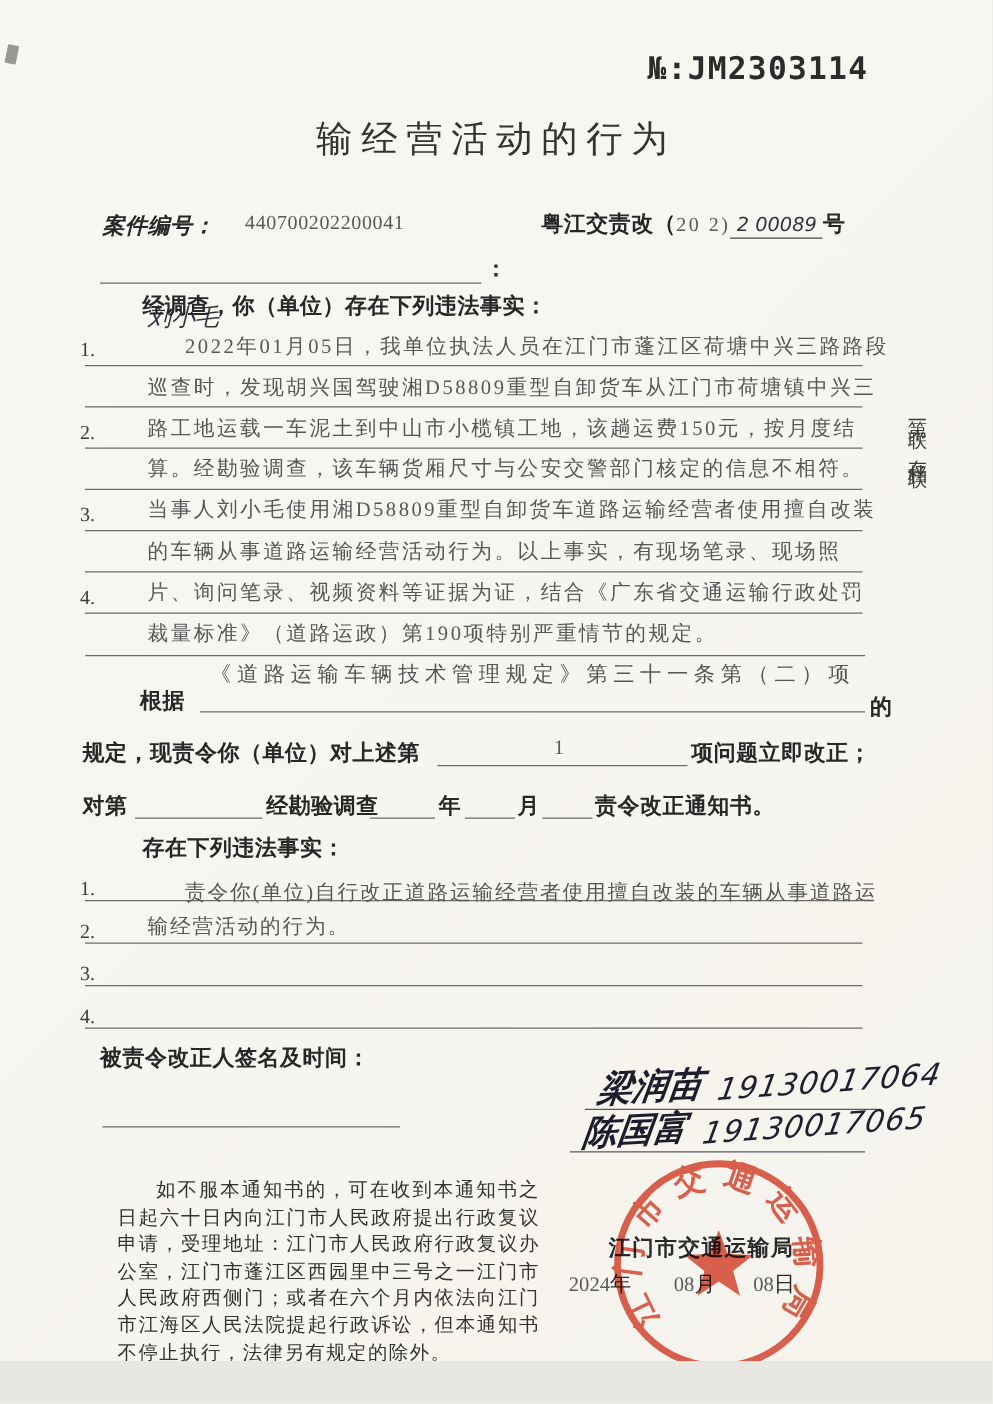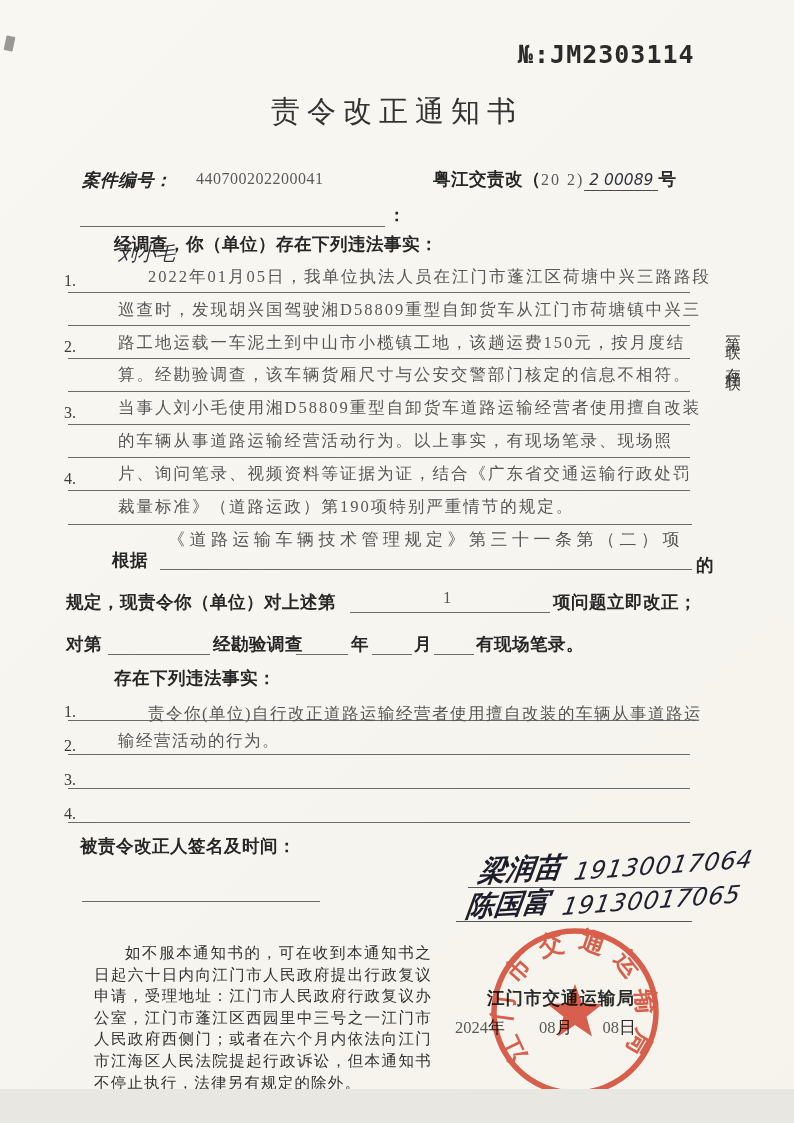--- a/index.html
+++ b/index.html
@@ -30,21 +30,21 @@
 </style>
 </head>
 <body>
 
 <div class="page">
 
   <div class="speck" style="left:5px;top:36px;width:9px;height:15px;transform:rotate(12deg);"></div>
 
   <div class="abs serial" style="left:518px;top:40px;">№:JM2303114</div>
 
-  <div class="abs title" style="left:0;top:92px;">责令改正通知书</div>
+  <div class="abs title" style="left:0;top:92px;">输经营活动的行为</div>
 
   <div class="abs blabel" style="left:82px;top:168px;font-style:italic;">案件编号：</div>
   <div class="abs typed" style="left:196px;top:170px;font-size:16px;letter-spacing:.5px;">440700202200041</div>
   <div class="abs" style="left:433px;top:167px;">
     <span class="blabel">粤江交责改（</span><span class="typed" style="font-size:16px;letter-spacing:2px;">20 2)</span><span class="hand underhand" style="font-size:15.5px;">2 00089</span><span class="blabel">号</span>
   </div>
 
   <div class="rule" style="left:80px;top:226px;width:305px;"></div>
   <div class="abs hand" style="left:118px;top:201px;font-size:19px;margin-top:40px;">刘小毛</div>
   <div class="abs blabel" style="left:388px;top:203px;">：</div>
@@ -87,21 +87,21 @@
   <div class="abs blabel" style="left:553px;top:590px;">项问题立即改正；</div>
 
   <div class="abs blabel" style="left:66px;top:632px;">对第</div>
   <div class="rule" style="left:108px;top:654px;width:102px;"></div>
   <div class="abs blabel" style="left:213px;top:632px;">经勘验调查</div>
   <div class="rule" style="left:296px;top:654px;width:52px;"></div>
   <div class="abs blabel" style="left:351px;top:632px;">年</div>
   <div class="rule" style="left:372px;top:654px;width:40px;"></div>
   <div class="abs blabel" style="left:414px;top:632px;">月</div>
   <div class="rule" style="left:434px;top:654px;width:40px;"></div>
-  <div class="abs blabel" style="left:476px;top:632px;">有现场笔录。</div>
+  <div class="abs blabel" style="left:476px;top:632px;">责令改正通知书。</div>
 
   <div class="abs blabel" style="left:114px;top:666px;">存在下列违法事实：</div>
 
   <div class="num" style="left:64px;top:703px;">1.</div>
   <div class="num" style="left:64px;top:737px;">2.</div>
   <div class="num" style="left:64px;top:771px;">3.</div>
   <div class="num" style="left:64px;top:805px;">4.</div>
 
   <div class="rule" style="left:68px;top:720px;width:622px;"></div>
   <div class="rule" style="left:68px;top:754px;width:622px;"></div>

